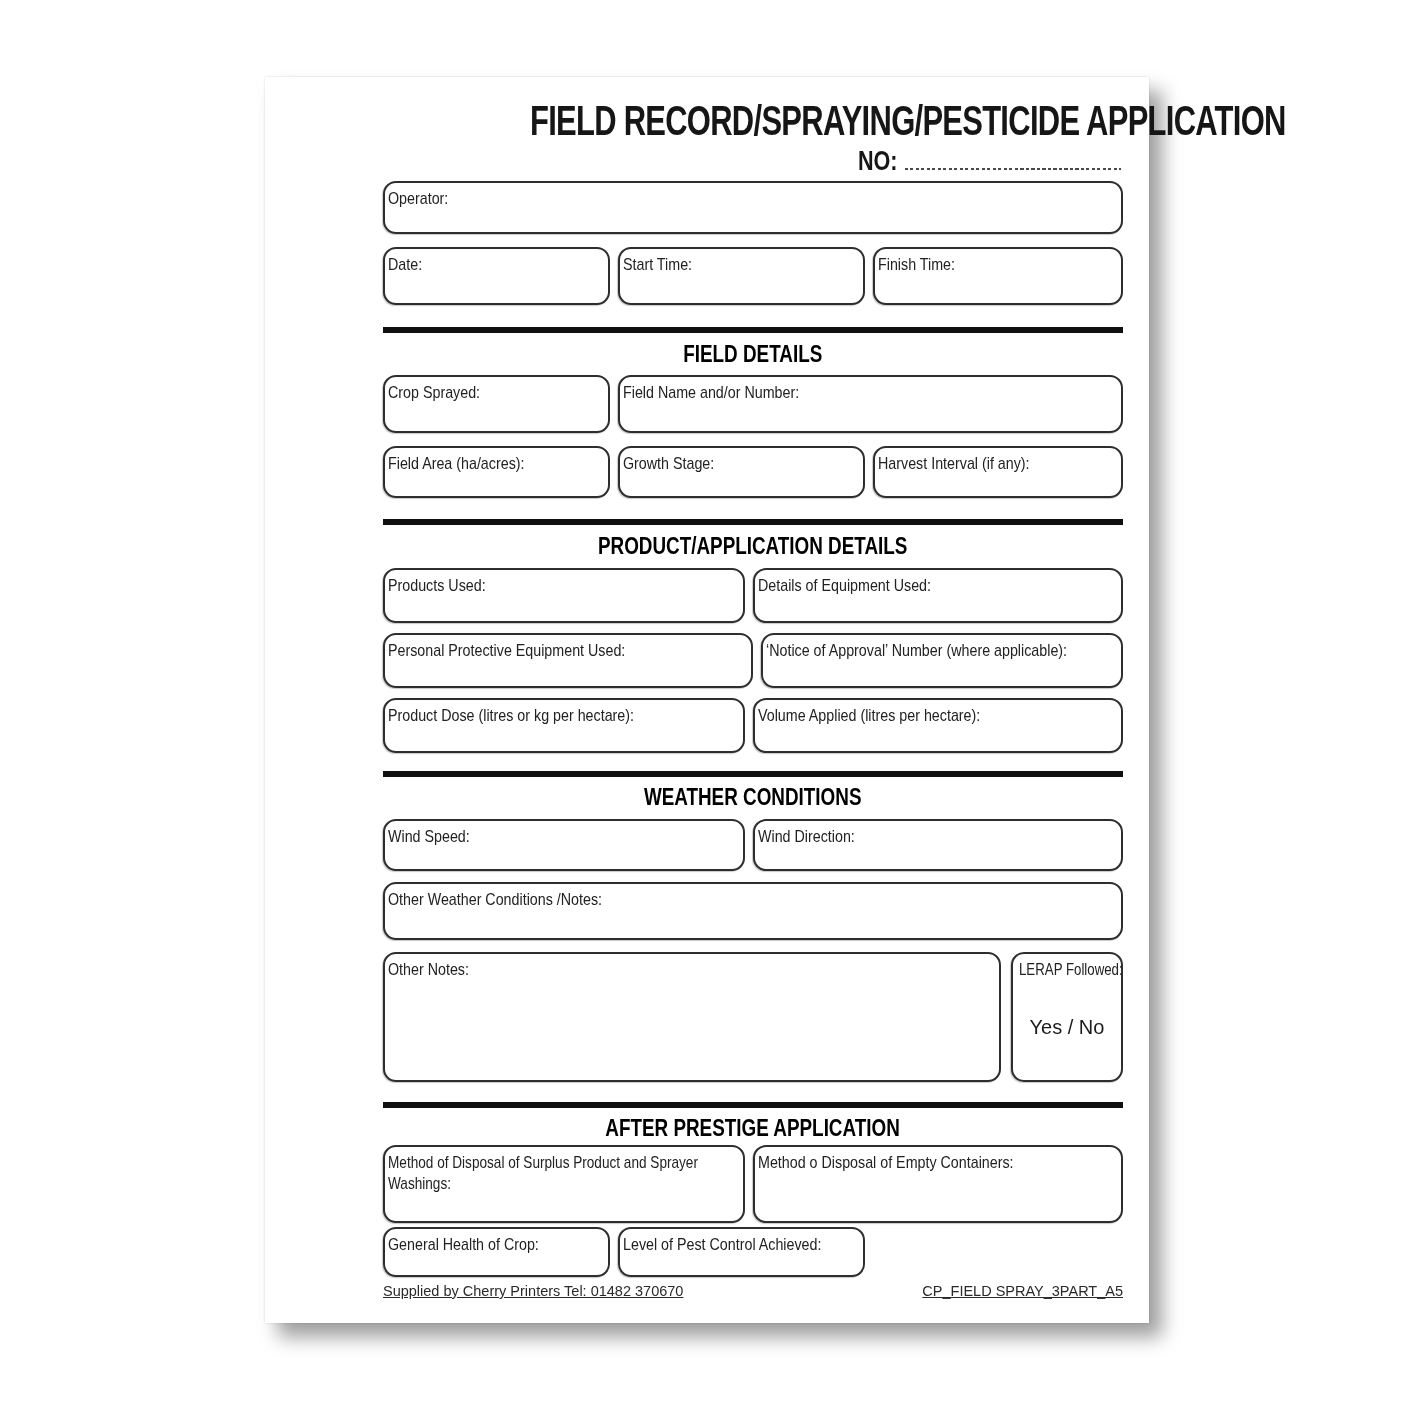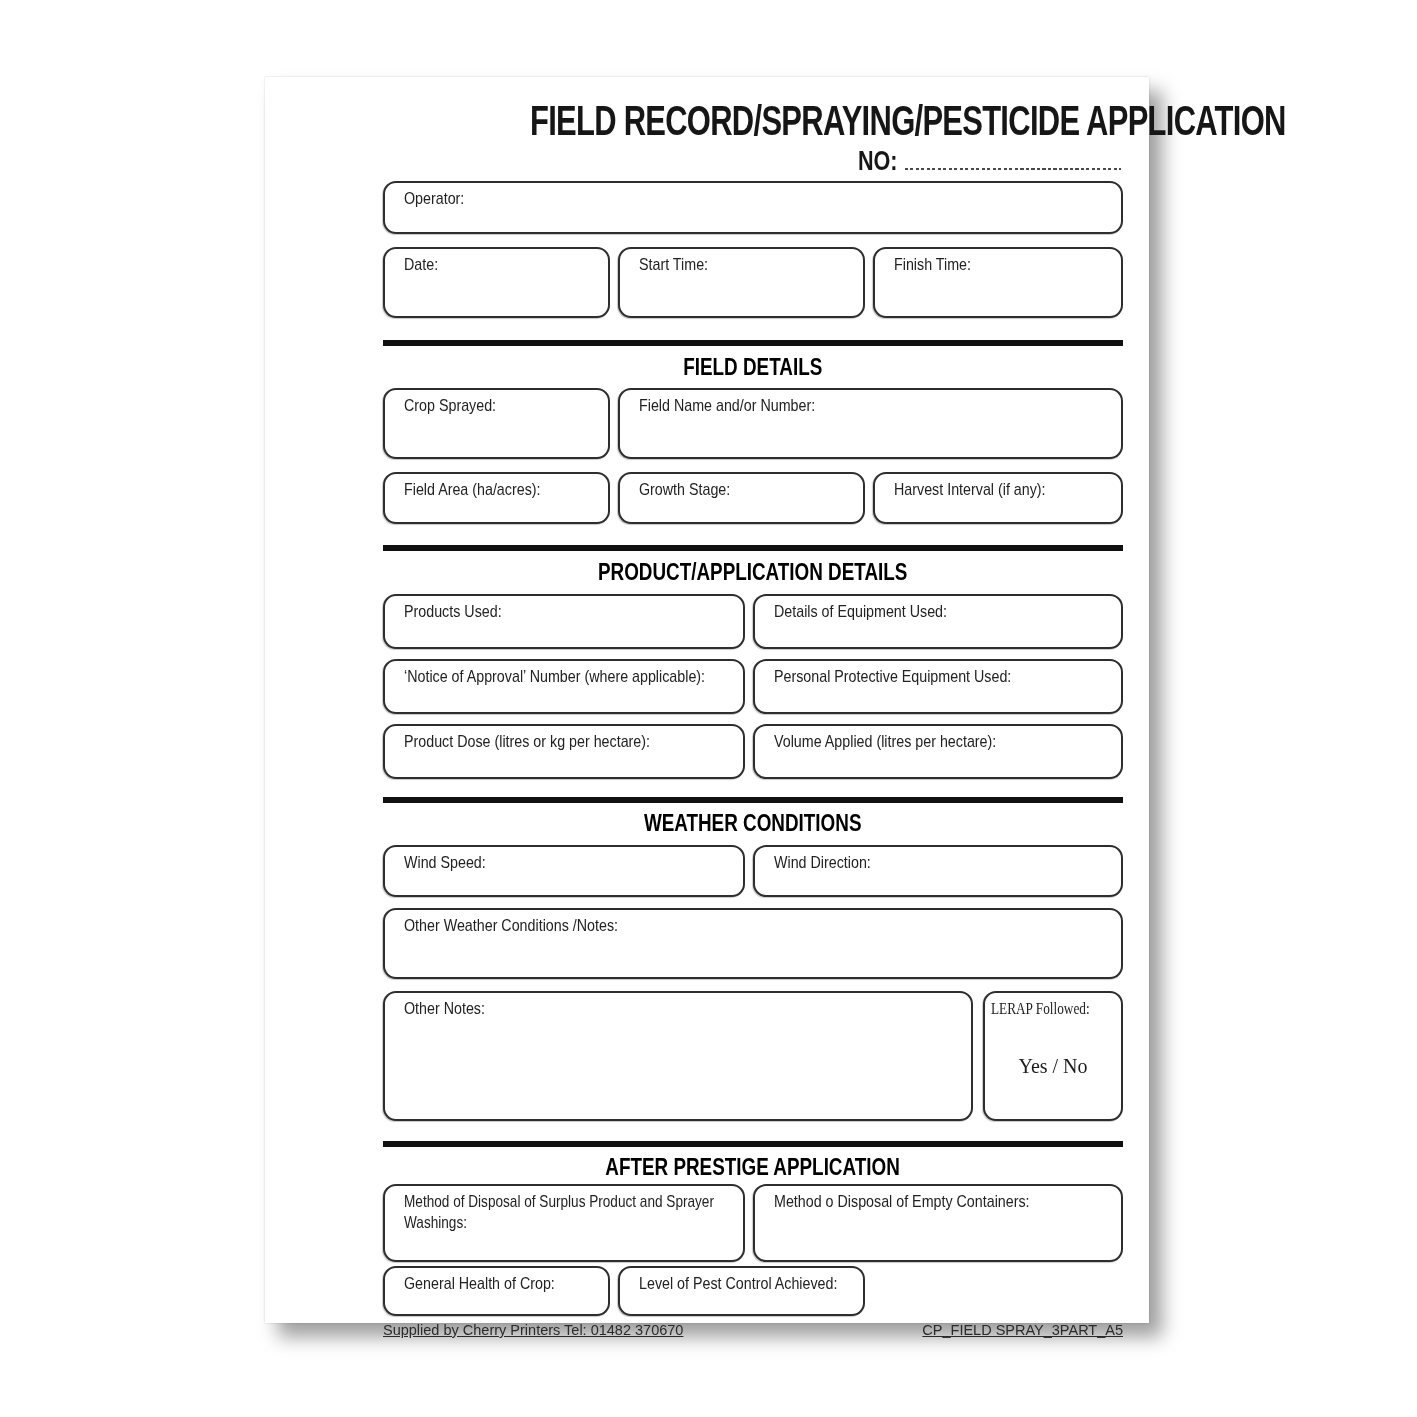--- a/index.html
+++ b/index.html
@@ -44,21 +44,21 @@
     width:216px;height:2px;margin:0 2px 5px 8px;
     background:repeating-linear-gradient(to right,#4a4a4a 0 3px,transparent 3px 5.5px);
   }
   .row{display:flex;gap:8px;}
   .row.gap10{gap:10px;}
   .box{
     box-sizing:border-box;
     border:2px solid #2e2e2e;
     border-radius:13px;
     background:#fff;
-    padding:5px 19px;
+    padding:5px 3px;
     box-shadow:-1px 1px 1px rgba(0,0,0,0.22);
     overflow:visible;
   }
   .lbl{
     font-size:17px;line-height:1.25;color:#222;
     display:inline-block;white-space:nowrap;
     transform:scaleX(0.84);transform-origin:0 50%;
   }
   .lbl.wrap{
     white-space:normal;width:430px;
@@ -77,24 +77,24 @@
   .lerap{display:flex;flex-direction:column;padding:5px 6px;}
   .lerap .lbl{transform:scaleX(0.78);}
   .lerap-options{
     flex:1;display:flex;align-items:center;justify-content:center;
     font-size:20px;color:#1c1c1c;
   }
   
   .w227{width:227px;flex:none;}
   .w247{width:247px;flex:none;}
   .w355{width:362px;flex:none;}
-  .w116{width:140px;flex:none;font-family:Liberation Serif, serif;}
+  .w116{width:112px;flex:none;}
   .grow{flex:1;}
   
-  .h50{height:50px;} .h52{height:52px;} .h53{height:53px;} .h54{height:71px;}
+  .h50{height:50px;} .h52{height:52px;} .h53{height:53px;} .h54{height:58px;}
   .h55{height:55px;} .h78{height:78px;} .h130{height:130px;}
   
   .mt4{margin-top:4px;} .mt6{margin-top:6px;} .mt7{margin-top:7px;} .mt8{margin-top:8px;}
   .mt9{margin-top:9px;} .mt10{margin-top:10px;} .mt11{margin-top:11px;} .mt12{margin-top:12px;}
   .mt13{margin-top:13px;} .mt14{margin-top:4px;} .mt18{margin-top:18px;} .mt20{margin-top:20px;}
   .mt21{margin-top:21px;} .mt22{margin-top:22px;}
 </style>
 </head>
 <body>
 
@@ -156,25 +156,25 @@
     <div class="row mt9">
       <div class="box w355 h55">
         <span class="lbl">Products Used:</span>
       </div>
       <div class="box grow h55">
         <span class="lbl">Details of Equipment Used:</span>
       </div>
     </div>
 
     <div class="row mt10">
+      <div class="box grow h55">
+        <span class="lbl">Personal Protective Equipment Used:</span>
+      </div>
       <div class="box w355 h55">
         <span class="lbl">‘Notice of Approval’ Number (where applicable):</span>
-      </div>
-      <div class="box grow h55">
-        <span class="lbl">Personal Protective Equipment Used:</span>
       </div>
     </div>
 
     <div class="row mt10">
       <div class="box w355 h55">
         <span class="lbl">Product Dose (litres or kg per hectare):</span>
       </div>
       <div class="box grow h55">
         <span class="lbl">Volume Applied (litres per hectare):</span>
       </div>

